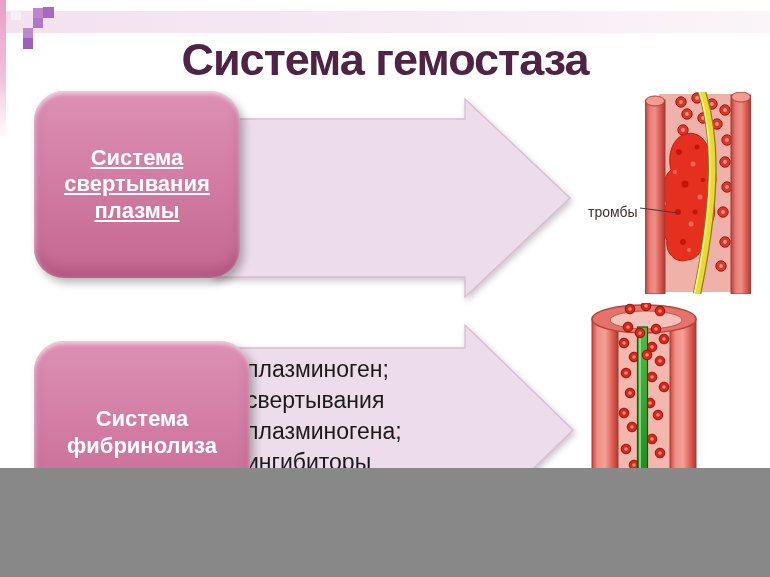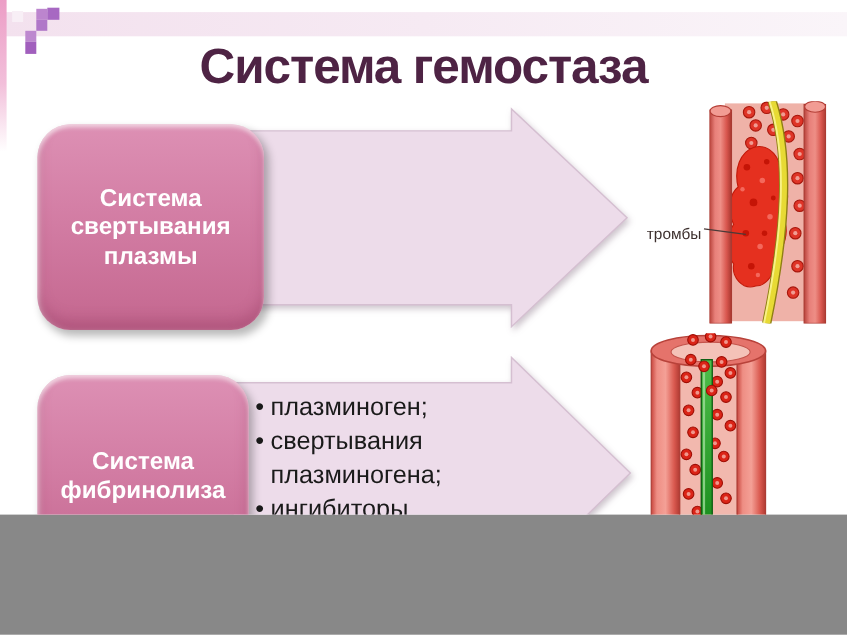--- a/index.html
+++ b/index.html
@@ -25,22 +25,22 @@
     font-size:45px;font-weight:bold;color:#4E2344;letter-spacing:-1px;}
   
   .box{position:absolute;border-radius:30px;display:flex;align-items:center;
     justify-content:center;text-align:center;color:#ffffff;font-weight:bold;
     font-size:22px;line-height:1.2;z-index:3;
     background:linear-gradient(180deg,#DD90B4 0%,#D27CA3 48%,#C4678F 100%);
     box-shadow:inset 0 3px 4px rgba(255,255,255,0.55),
                inset 0 -9px 12px rgba(148,58,98,0.38),
                inset 3px 0 5px rgba(255,255,255,0.25),
                4px 5px 8px rgba(0,0,0,0.28);}
-  .box1{left:34px;top:113px;width:178px;height:187px;padding:0 14px;}
-  .box2{left:34px;top:341px;width:184px;height:183px;padding:0 4px;}
+  .box1{left:34px;top:91px;width:178px;height:187px;padding:0 14px;text-decoration:underline;}
+  .box2{left:34px;top:341px;width:184px;height:183px;padding:0 16px;}
   
   .arrow-svg{position:absolute;z-index:1;overflow:visible;}
   .arrow1{left:212px;top:95px;}
   .arrow2{left:212px;top:322px;}
   .arrow-shape{fill:#EDDCEA;stroke:#D5BFD1;stroke-width:1.3;
     filter:drop-shadow(2px 3px 3px rgba(90,60,85,0.30));}
   
   .blist{position:absolute;z-index:2;list-style:none;margin:0;padding:0;color:#1A1A1A;}
   .blist li{position:relative;padding-left:15px;}
   .blist li::before{content:"\2022";position:absolute;left:1px;top:0;}

